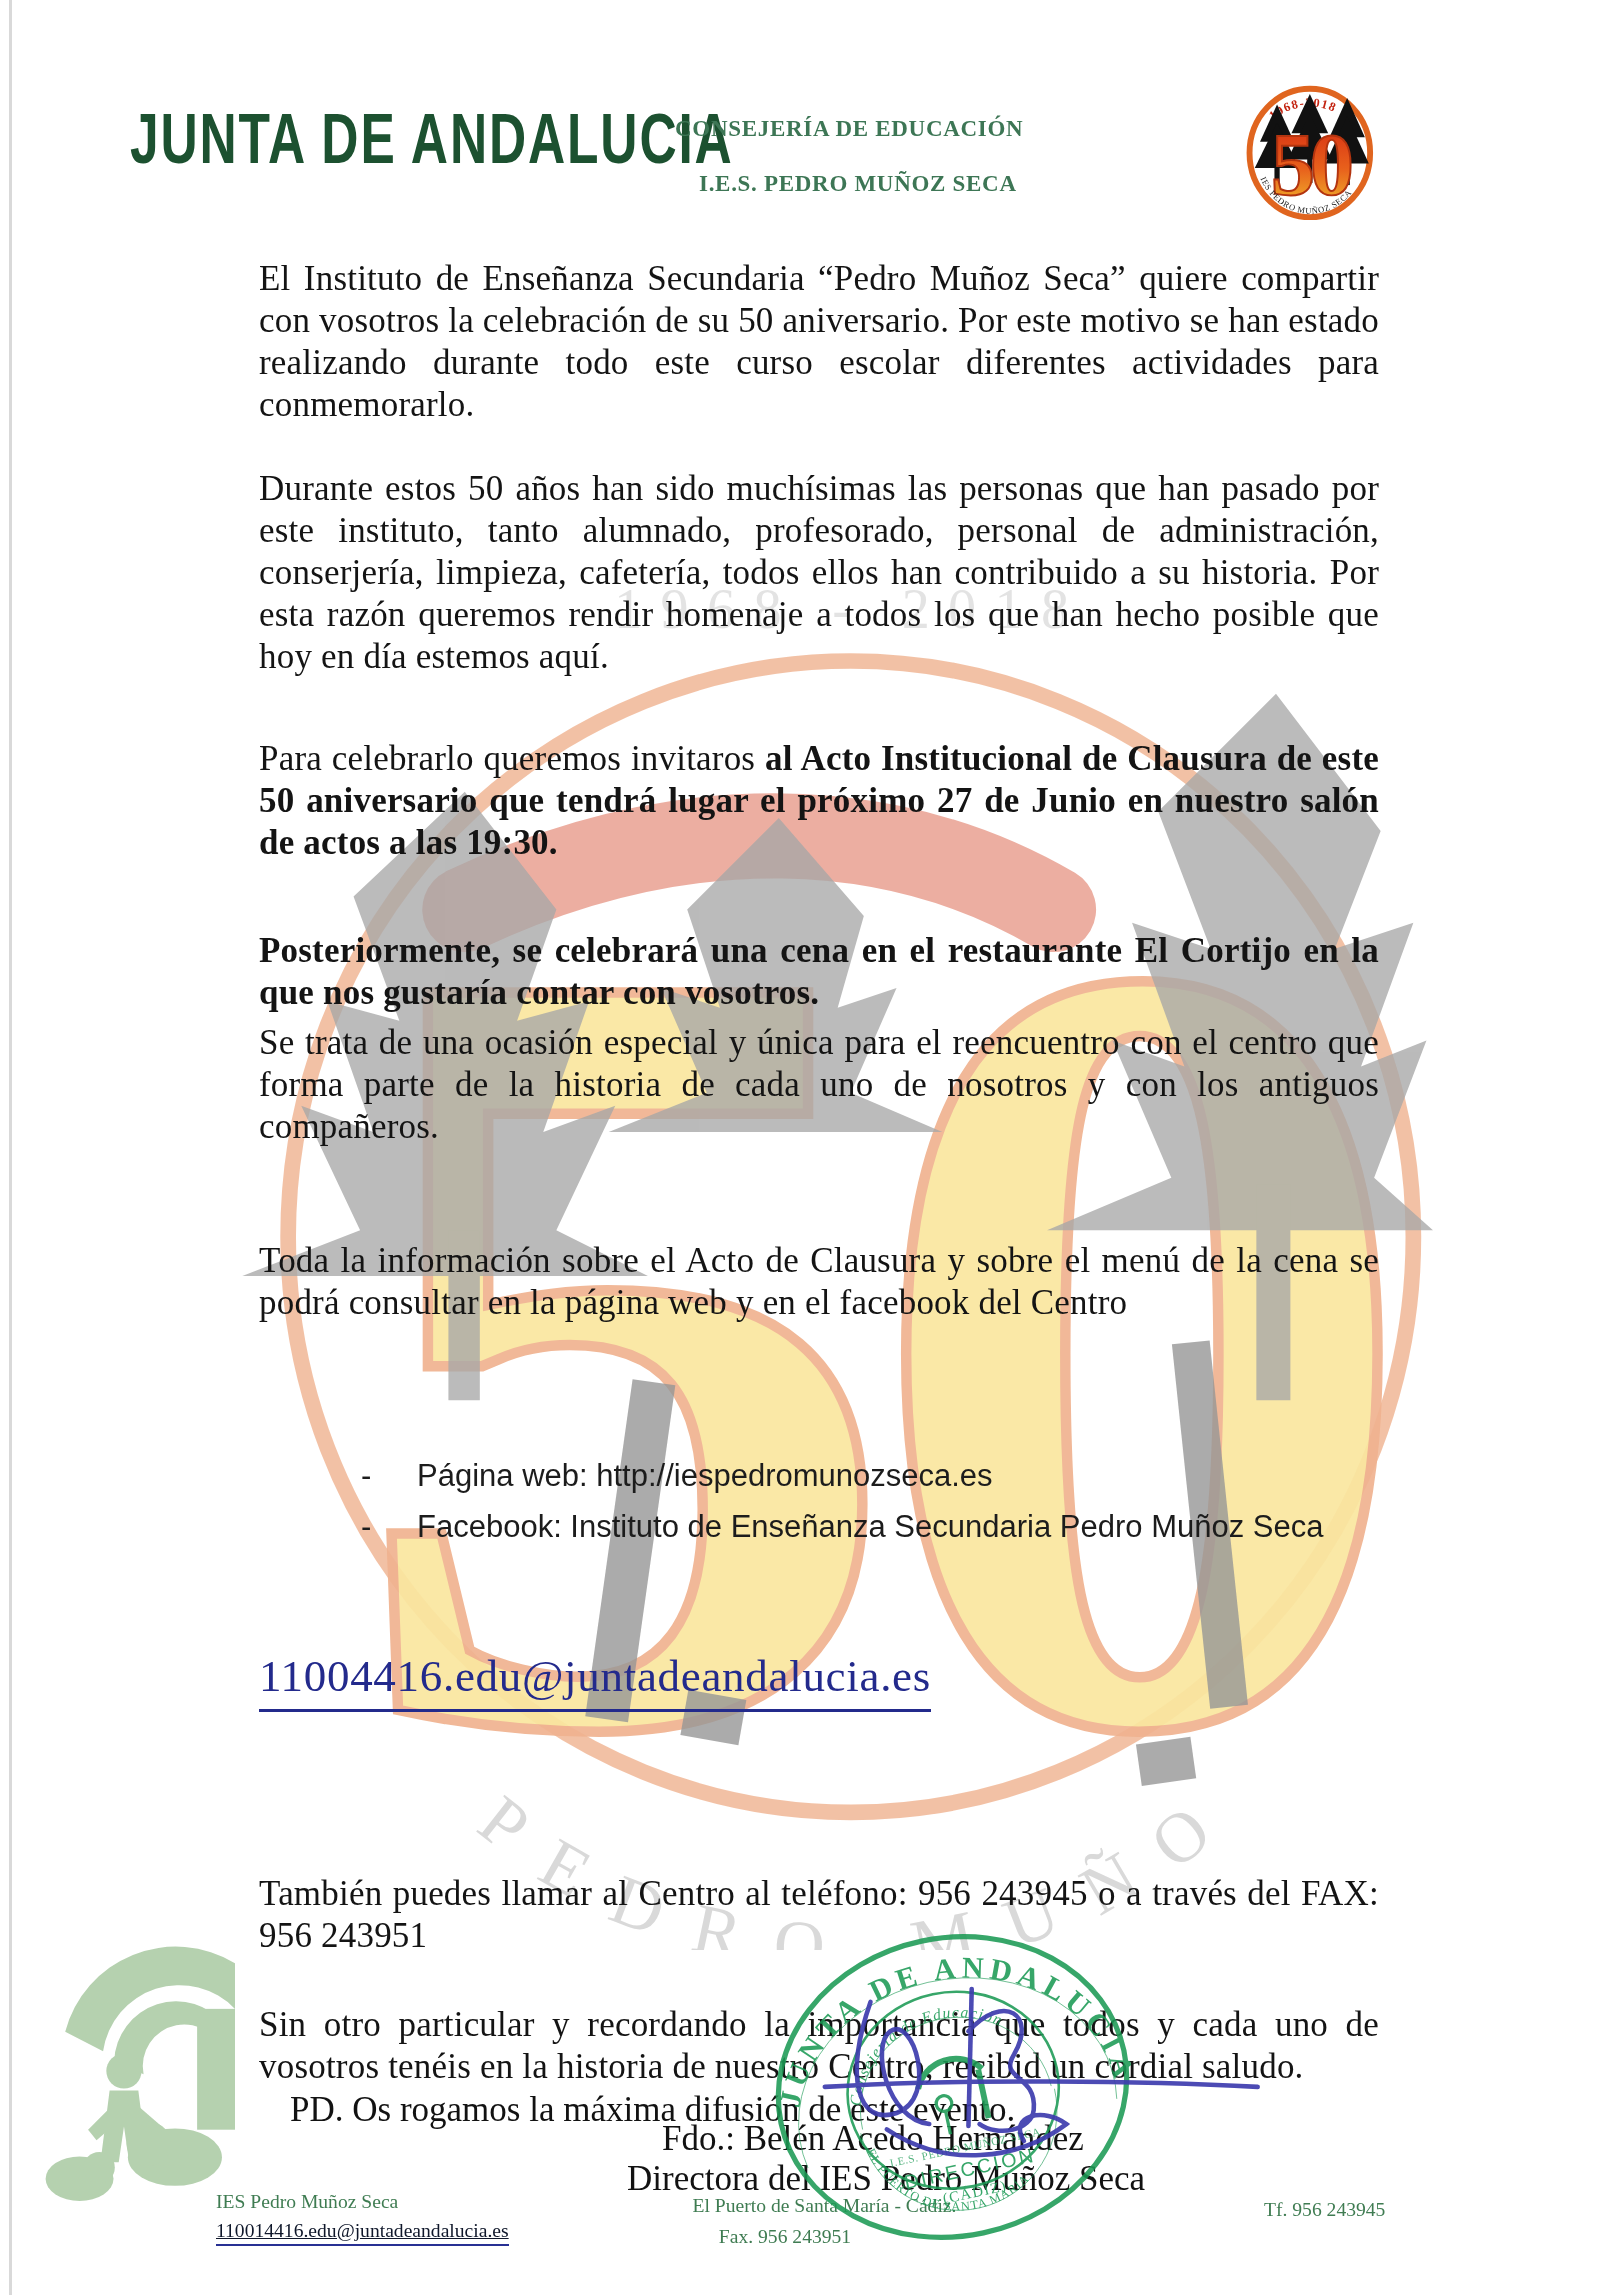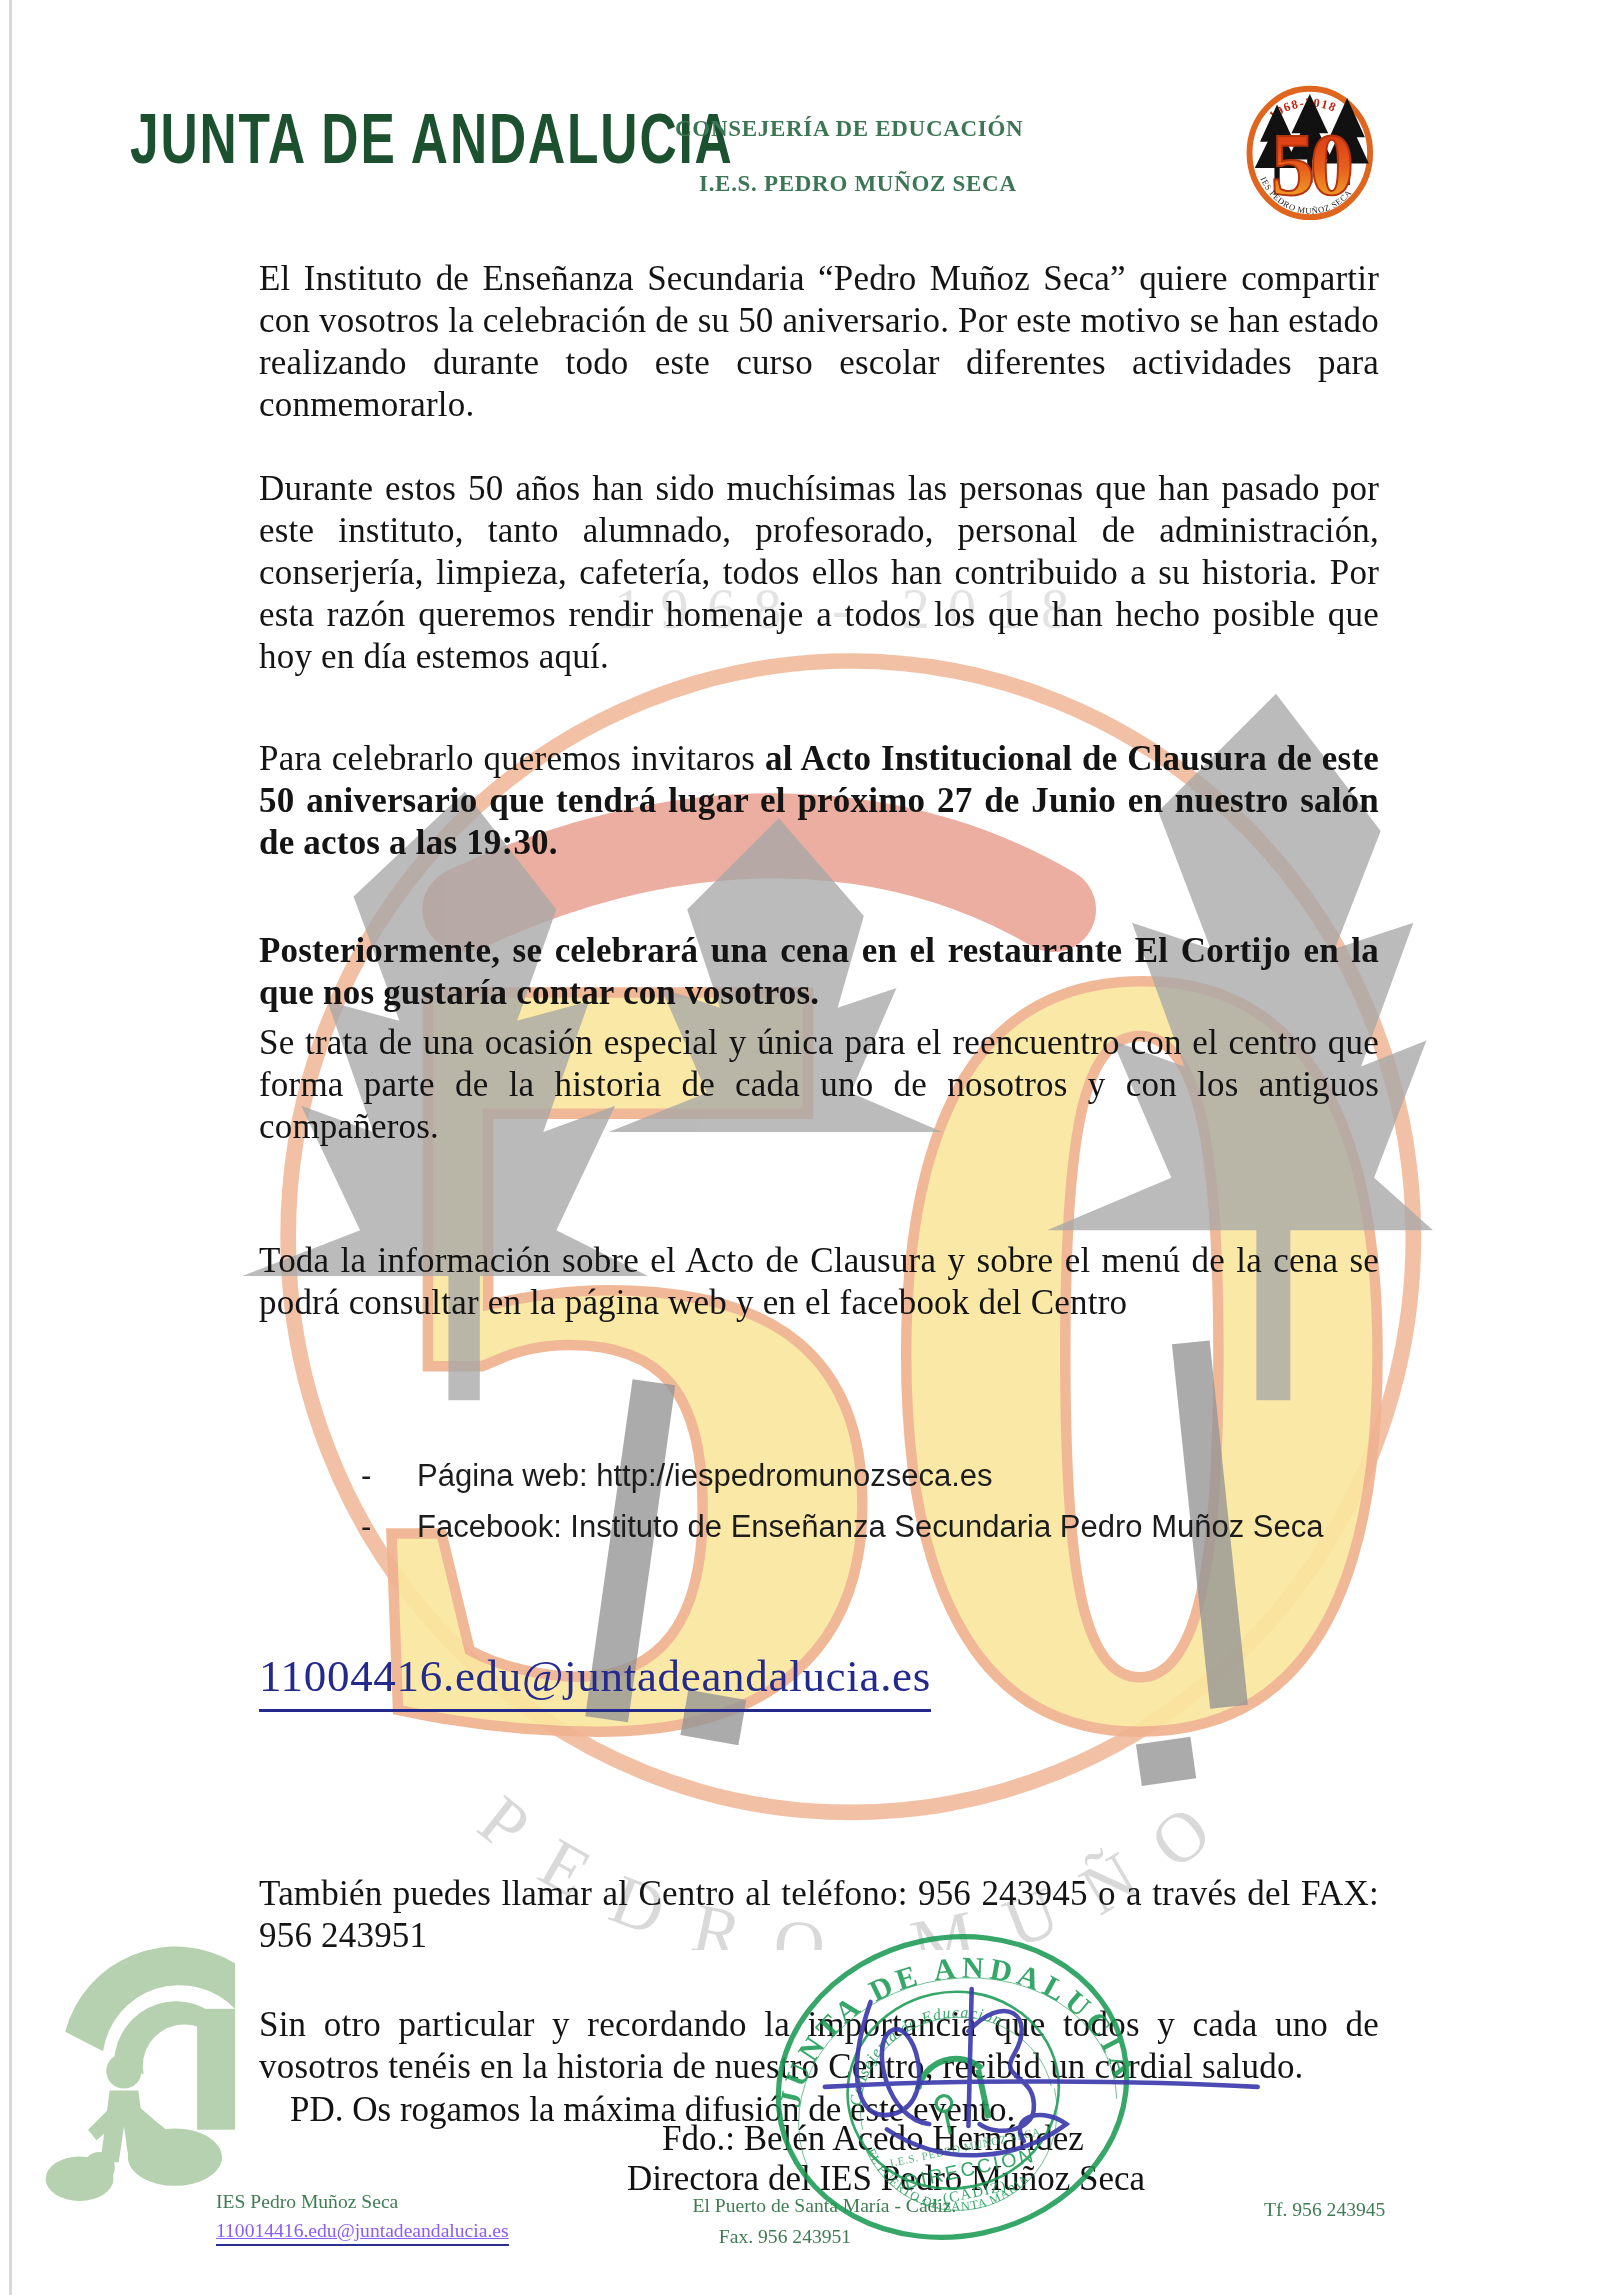--- a/index.html
+++ b/index.html
@@ -27,21 +27,21 @@
   .bullet-row{display:flex;margin-bottom:11.8px;line-height:39px;}
   .bullet-dash{width:56px;flex:0 0 56px;}
   .email-link{
     left:259px;z-index:2;font-size:45px;color:#232a8c;text-decoration:none;
     border-bottom:3.3px solid #232a8c;padding-bottom:7px;letter-spacing:0.7px;white-space:nowrap;
   }
   .pd-line{left:268px;width:1112px;font-size:35px;line-height:42px;z-index:2;margin-left:22px;}
   .sig-line{z-index:2;font-size:35px;white-space:nowrap;}
   
   .footer-text{font-size:19.6px;color:#3f7c52;white-space:nowrap;z-index:2;}
-  .footer-email{color:#8b5cf6;border-bottom:2px solid #283093;padding-bottom:2px;}
+  .footer-email{color:#0f172a;border-bottom:2px solid #283093;padding-bottom:2px;}
   .wm{z-index:0;}
   .stamp{z-index:3;opacity:.88;}
   .scribble{z-index:4;}
   svg text{font-family:"Liberation Serif",serif;}
   .sans-svg{font-family:"Liberation Sans",sans-serif;}
 </style>
 </head>
 <body>
 
 <div class="page">

